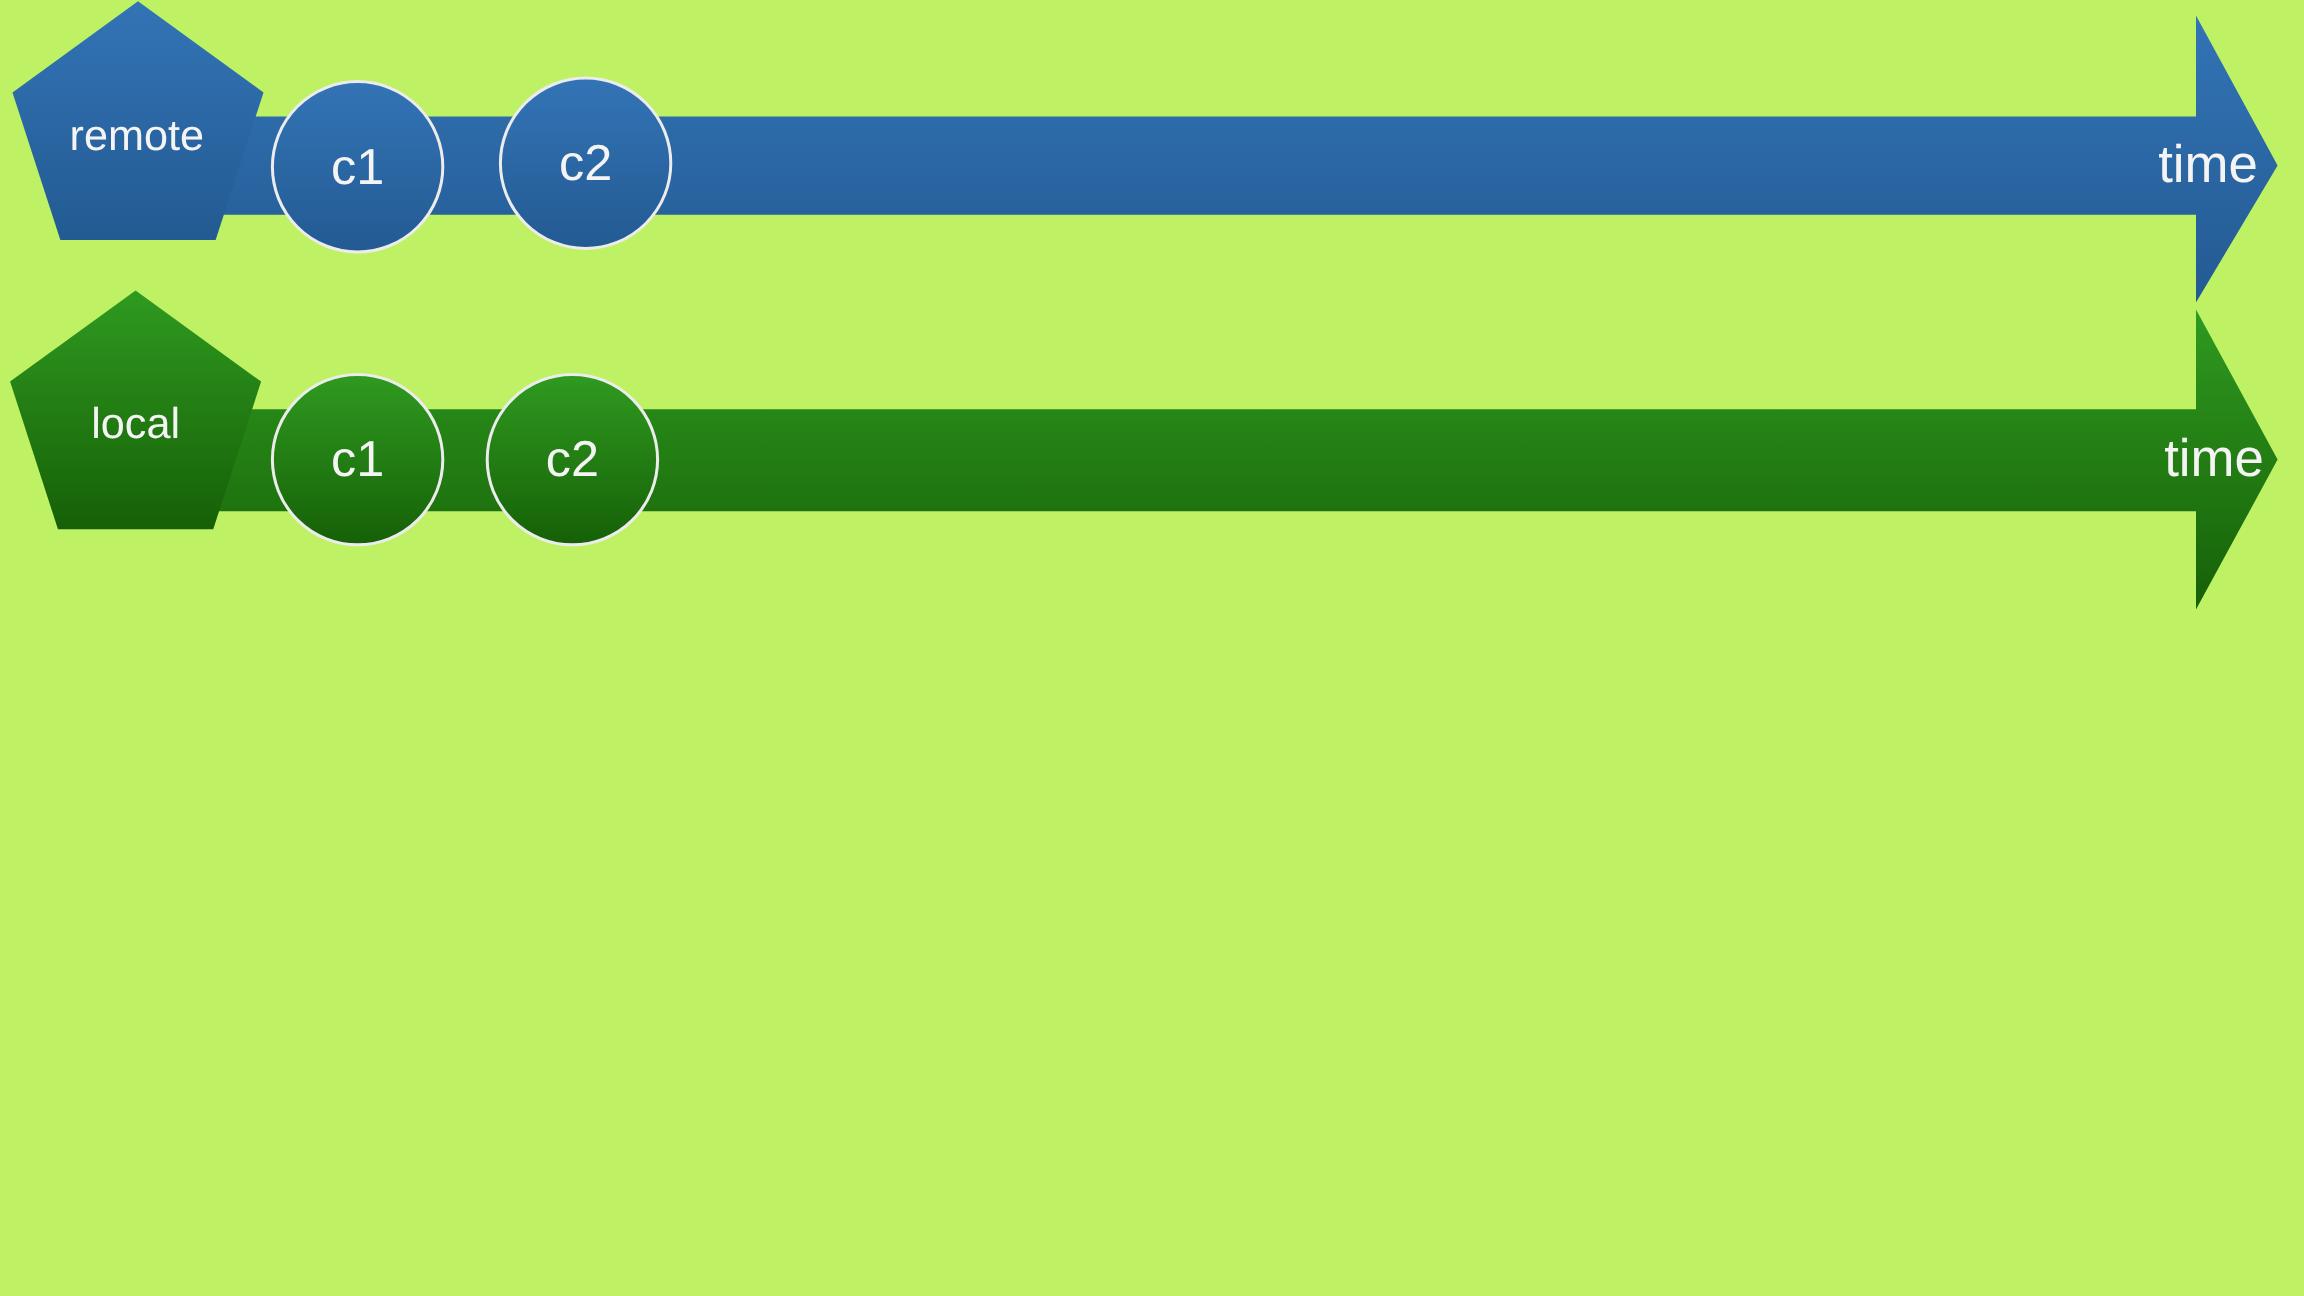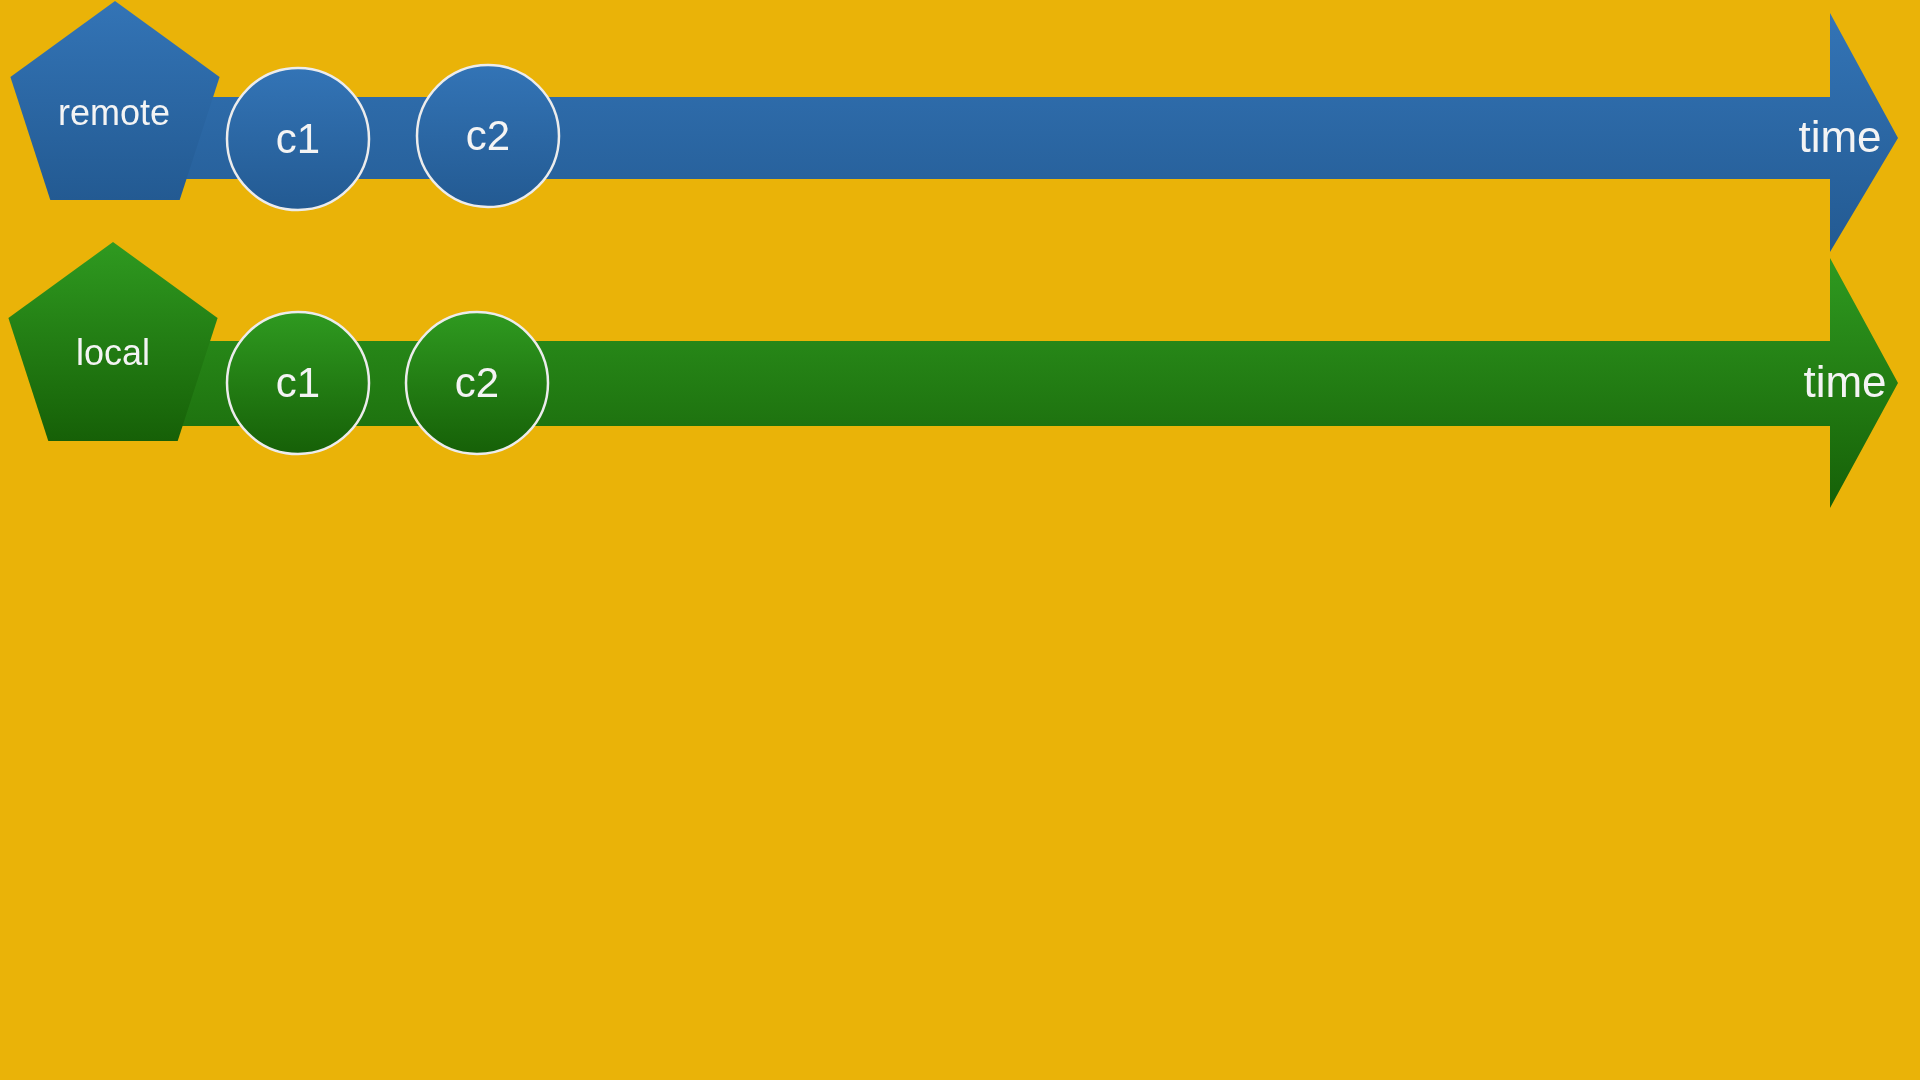--- a/index.html
+++ b/index.html
@@ -4,21 +4,21 @@
 <style>
   html, body {
     margin: 0;
     padding: 0;
     background: #000;
   }
   .canvas {
     position: relative;
     width: 1920px;
     height: 1080px;
-    background: #eab308;
+    background: #bef264;
     overflow: hidden;
   }
   svg { display: block; }
   text {
     font-family: "Liberation Sans", "DejaVu Sans", sans-serif;
     font-weight: 400;
   }
   .branch-label  { font-size: 36px; }
   .commit-label  { font-size: 42px; }
   .time-label    { font-size: 44px; }

